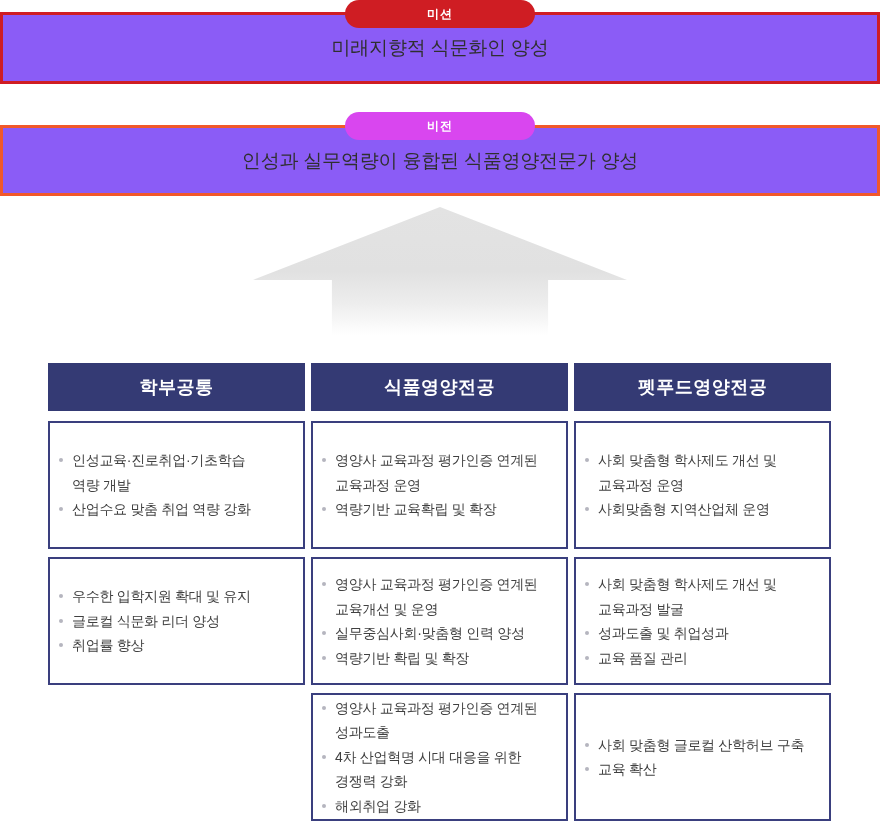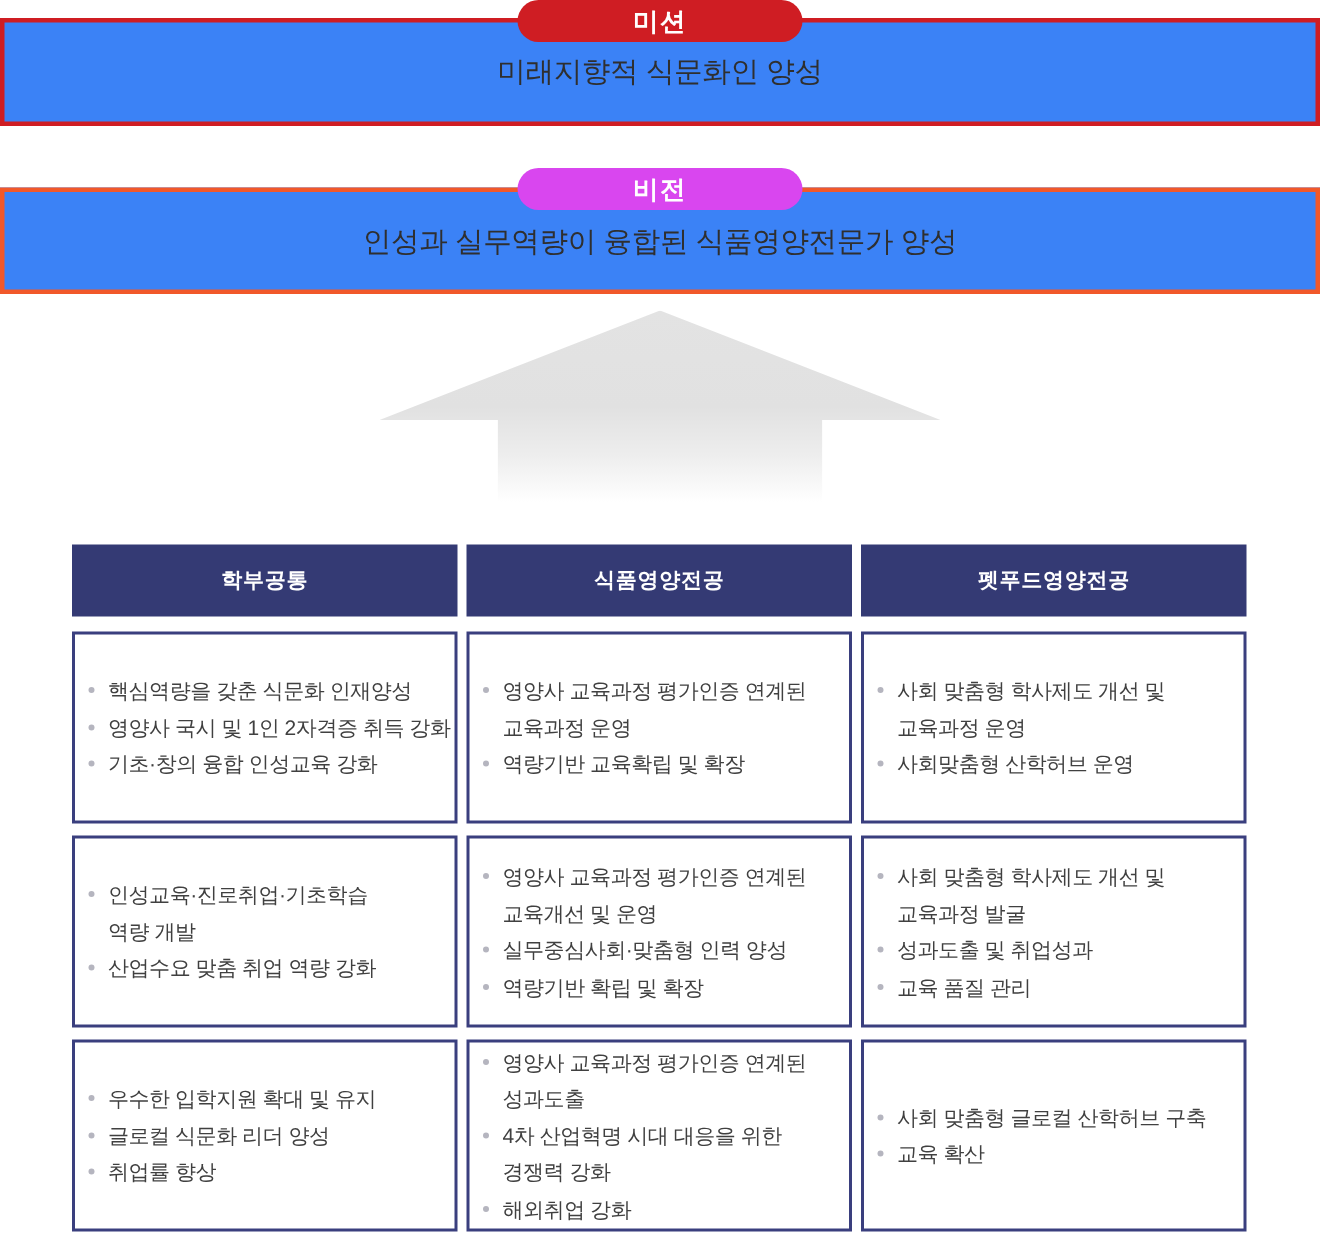--- a/index.html
+++ b/index.html
@@ -9,27 +9,27 @@
     width: 880px; height: 840px; position: relative; overflow: hidden;
     color: #3f3f3f;
   }
   .stage { position: absolute; inset: 0; width: 880px; height: 840px; }
 
   
   .banner { position: absolute; left: 0; width: 880px; }
   .banner .badge {
     position: absolute; left: 50%; transform: translateX(-50%);
     width: 190px; height: 28px; border-radius: 14px;
-    color: #ffffff; font-size: 17px; font-weight: bold;
+    color: #ffffff; font-size: 12px; font-weight: bold;
     display: flex; align-items: center; justify-content: center;
     z-index: 2; letter-spacing: 1px;
   }
   .banner .banner-box {
     position: absolute; left: 0; width: 880px;
-    background: #3b82f6; display: flex; align-items: center; justify-content: center;
+    background: #8b5cf6; display: flex; align-items: center; justify-content: center;
   }
   .banner .banner-box p {
     font-size: 19px; font-weight: 500; color: #2f2f2f; letter-spacing: -0.2px;
   }
   .mission .badge { top: 0; background: #cf1d23; }
   .mission .banner-box { top: 12px; height: 72px; border: 3px solid #cf1d23; }
   .vision .badge { top: 112px; background: #d946ef; }
   .vision .banner-box { top: 125px; height: 71px; border: 3px solid #f1582a; text-align: right; }
 
   
@@ -40,21 +40,21 @@
   }
 
   
   .grid {
     position: absolute; top: 363px; left: 48px; width: 784px;
     display: flex; gap: 6px;
   }
   .col { width: 257px; display: flex; flex-direction: column; }
   .col-header {
     height: 48px; margin-bottom: 10px; background: #343a74;
-    color: #ffffff; font-size: 14px; font-weight: 600;
+    color: #ffffff; font-size: 18px; font-weight: 600;
     display: flex; align-items: center; justify-content: center;
     letter-spacing: 0.5px;
   }
   .cell {
     height: 128px; margin-bottom: 8px; background: #ffffff;
     border: 2px solid #3a3f7e;
     display: flex; flex-direction: column; justify-content: center;
     padding: 2px 2px 2px 7px;
   }
   .cell:last-child { margin-bottom: 0; }
@@ -87,27 +87,20 @@
       <p>인성과 실무역량이 융합된 식품영양전문가 양성</p>
     </div>
   </section>
 
   <div class="up-arrow"></div>
 
   <div class="grid">
 
     <div class="col">
       <div class="col-header">학부공통</div>
-      <div class="cell">
-        <ul>
-          <li>핵심역량을 갖춘 식문화 인재양성</li>
-          <li>영양사 국시 및 1인 2자격증 취득 강화</li>
-          <li>기초·창의 융합 인성교육 강화</li>
-        </ul>
-      </div>
       <div class="cell">
         <ul>
           <li>인성교육·진로취업·기초학습
 역량 개발</li>
           <li>산업수요 맞춤 취업 역량 강화</li>
         </ul>
       </div>
       <div class="cell">
         <ul>
           <li>우수한 입학지원 확대 및 유지</li>
@@ -144,21 +137,21 @@
         </ul>
       </div>
     </div>
 
     <div class="col">
       <div class="col-header">펫푸드영양전공</div>
       <div class="cell">
         <ul>
           <li>사회 맞춤형 학사제도 개선 및
 교육과정 운영</li>
-          <li>사회맞춤형 산학허브 운영</li>
+          <li>사회맞춤형 지역산업체 운영</li>
         </ul>
       </div>
       <div class="cell">
         <ul>
           <li>사회 맞춤형 학사제도 개선 및
 교육과정 발굴</li>
           <li>성과도출 및 취업성과</li>
           <li>교육 품질 관리</li>
         </ul>
       </div>

